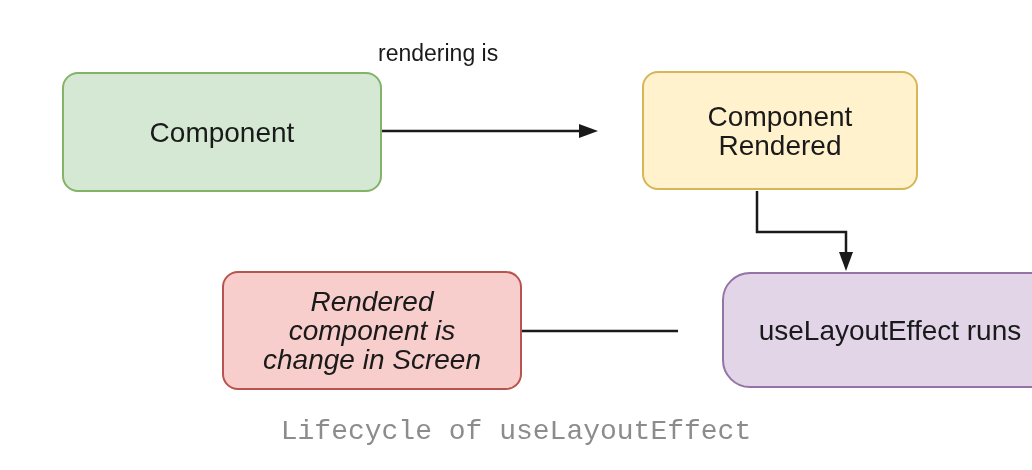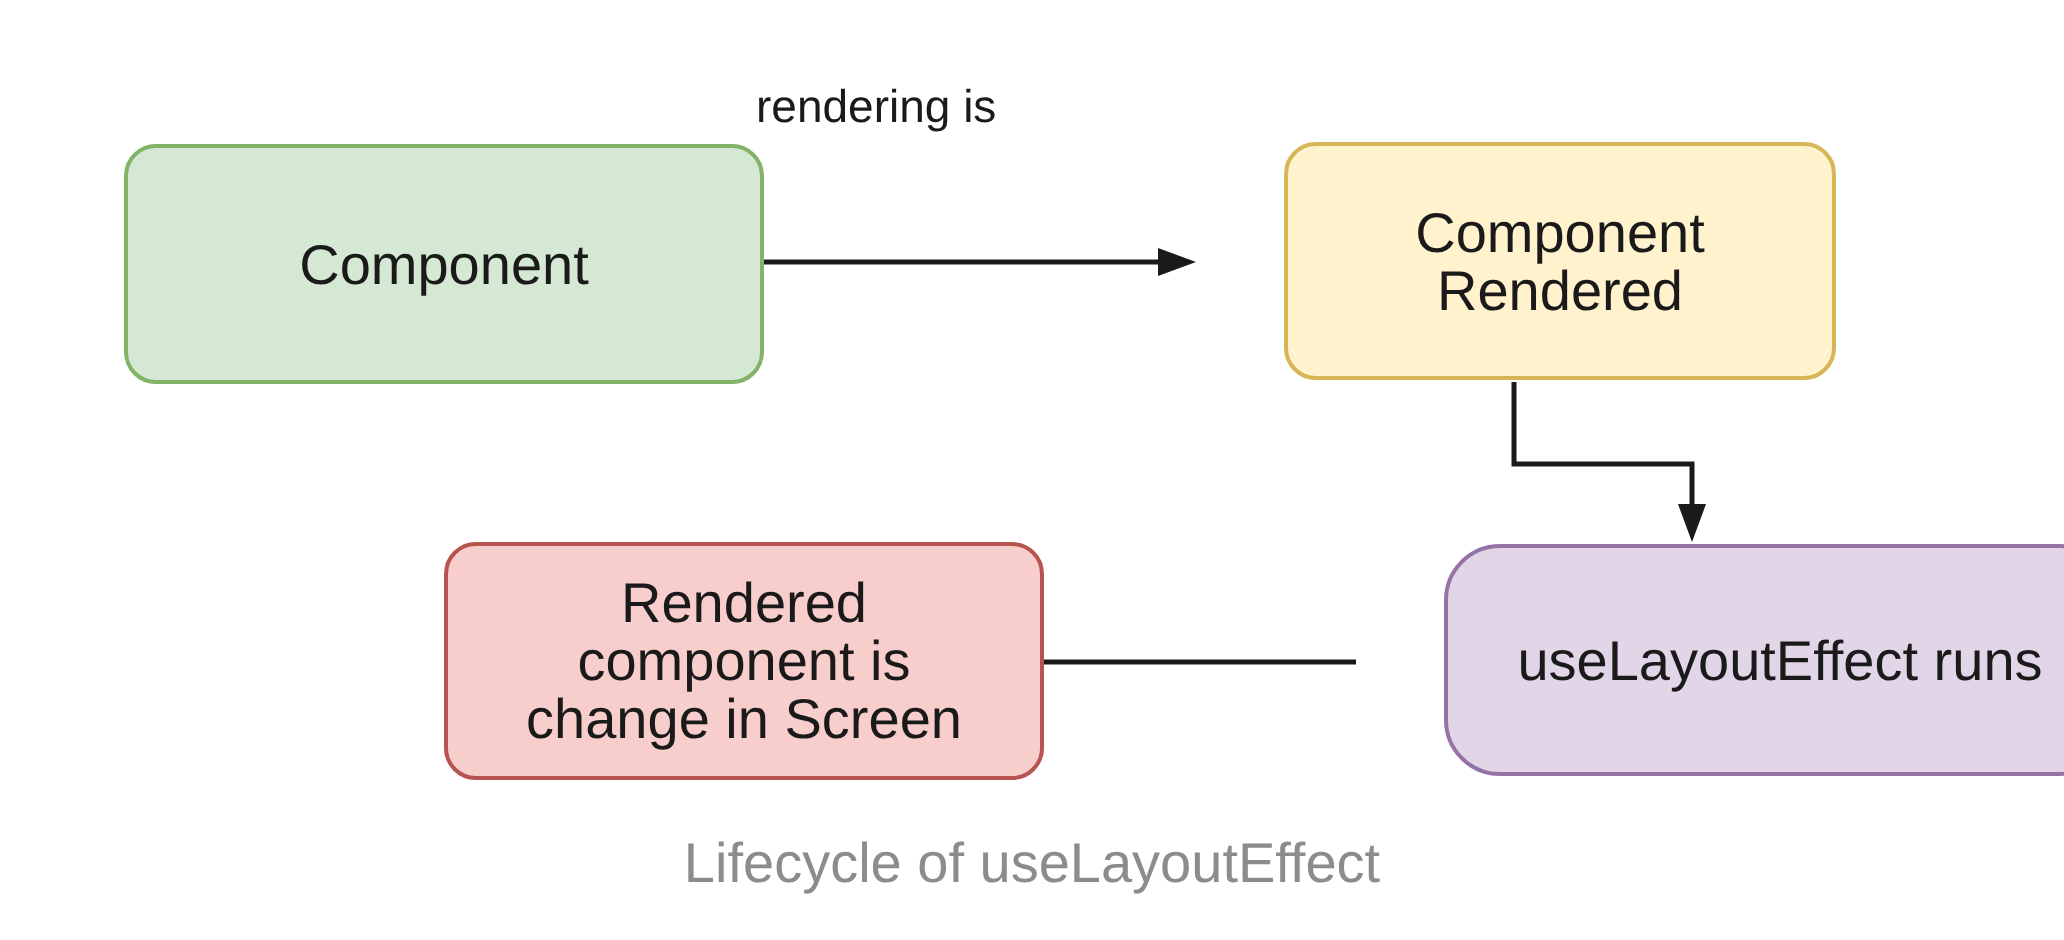--- a/index.html
+++ b/index.html
@@ -34,40 +34,41 @@
     text-align: center;
     font-size: 28px;
     line-height: 29px;
     color: #1a1a1a;
     padding: 0 16px;
     margin-left: 44px;
   }
   .node-component          { left: 18px;  top: 72px;  width: 320px; height: 120px; }
   .node-component-rendered { left: 598px; top: 71px;  width: 276px; height: 119px; }
   .node-uselayouteffect    { left: 678px; top: 272px; width: 336px; height: 116px; }
-  .node-rendered-printed   { left: 178px; top: 271px; width: 300px; height: 119px; }
+  .node-rendered-printed   { left: 178px; top: 271px; width: 300px; height: 119px; font-style: italic; }
   .edge-label {
     position: absolute;
     left: 378px;
     top: 40px;
     font-size: 23px;
     line-height: 26px;
     color: #1a1a1a;
     text-align: left;
     white-space: nowrap;
   }
   .caption {
     position: absolute;
     left: 0;
     top: 415px;
     width: 1032px;
     text-align: center;
     font-size: 28px;
     line-height: 34px;
     color: #8c8c8c;
+    font-family: Liberation Mono, monospace;
   }
 </style>
 </head>
 <body>
 
 <div class="canvas">
 
   <svg class="edges-svg" viewBox="0 0 1032 470">
 
     <g>

